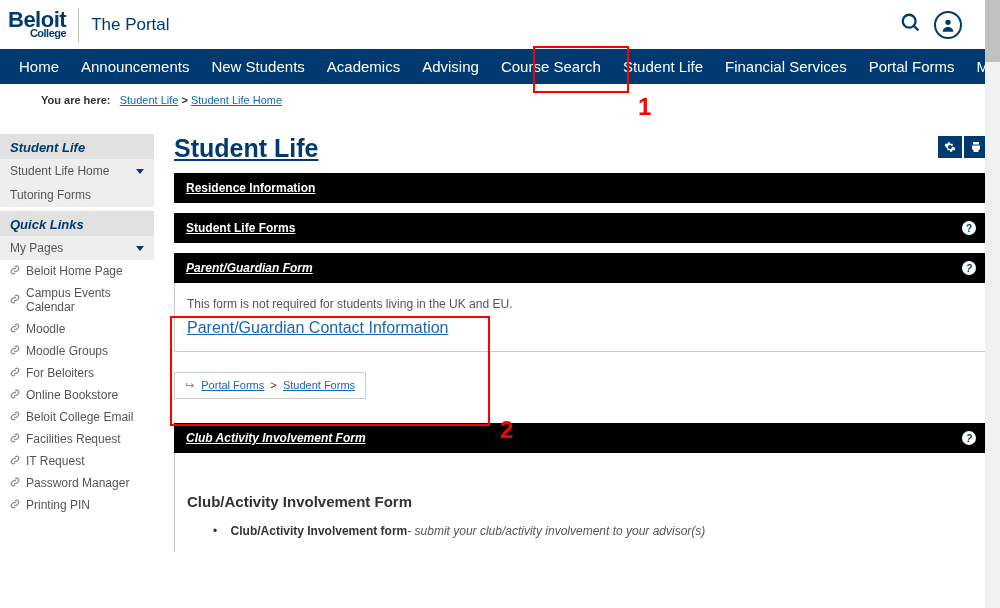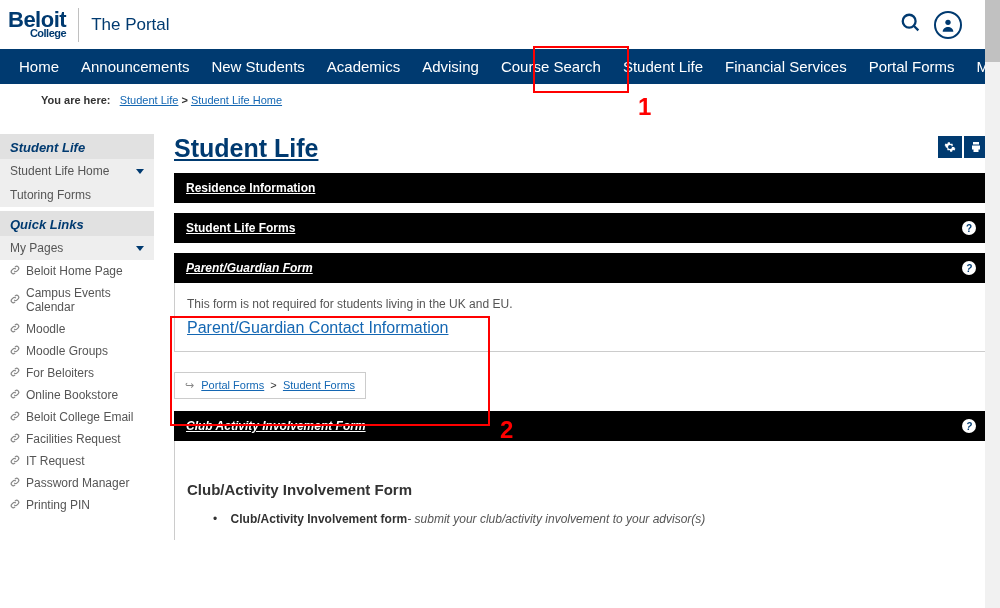--- a/index.html
+++ b/index.html
@@ -258,21 +258,21 @@
           <div style="margin-top:8px;"><a>Parent/Guardian Contact Information</a></div>
         </div>
       </div>
 
       <div class="mini-breadcrumb">
         <span class="arrow">↪</span>
         <a>Portal Forms</a> &nbsp;&gt;&nbsp;
         <a>Student Forms</a>
       </div>
 
-      <div class="card" style="margin-top:12px;">
+      <div class="card" style="margin-top:24px;">
         <div class="card-header card-italic">
           <span>Club Activity Involvement Form</span>
           <span class="help">?</span>
         </div>
         <div class="card-body" style="padding-top:30px; border-bottom:none;">
           <div class="form-section-title">Club/Activity Involvement Form</div>
           <div class="bullet-line">
             <b>Club/Activity Involvement form</b><span class="bullet-italic">- submit your club/activity involvement to your advisor(s)</span>
           </div>
         </div>

